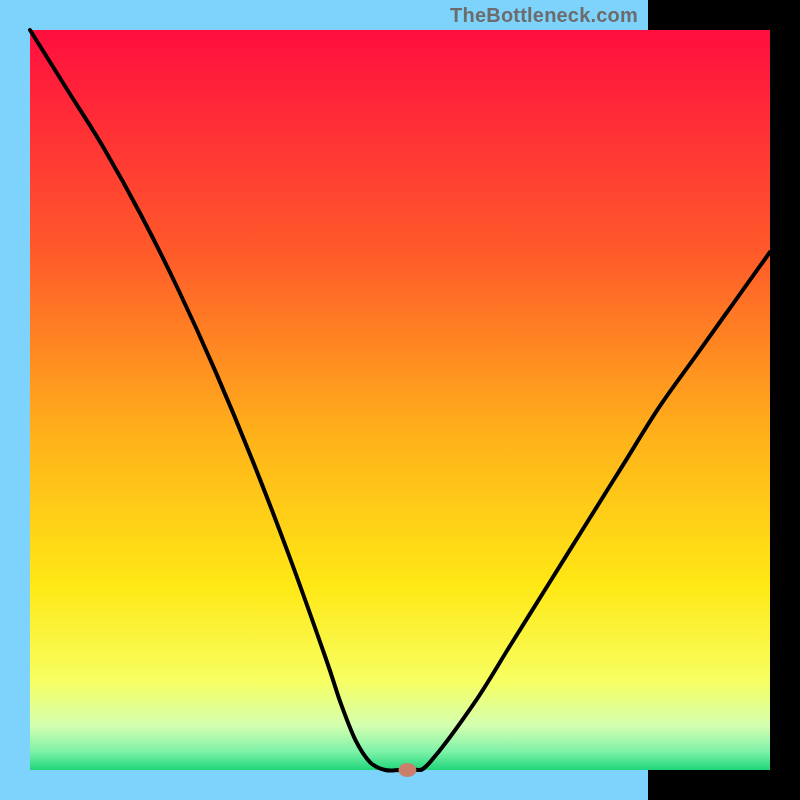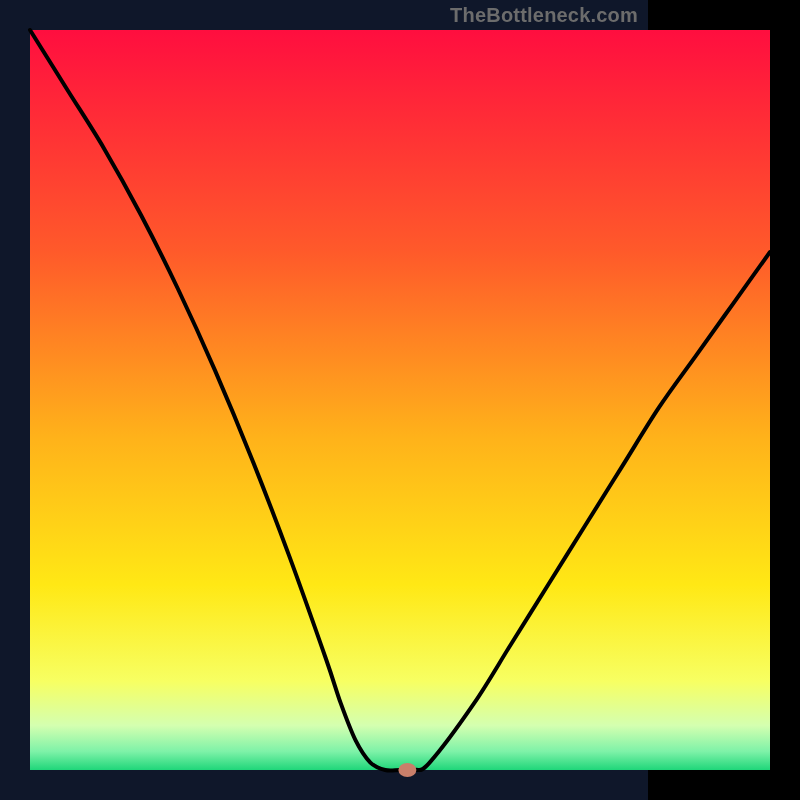--- a/index.html
+++ b/index.html
@@ -7,21 +7,21 @@
     padding: 0;
     width: 800px;
     height: 800px;
     background: #000;
     overflow: hidden;
   }
   .container {
     position: relative;
     width: 648px;
     height: 800px;
-    background: #0f172a;
+    background: #7dd3fc;
   }
   .attribution {
     position: absolute;
     top: 4px;
     right: 10px;
     font-family: Arial, Helvetica, sans-serif;
     font-size: 20px;
     font-weight: bold;
     color: #6c6c6c;
     letter-spacing: 0.2px;

